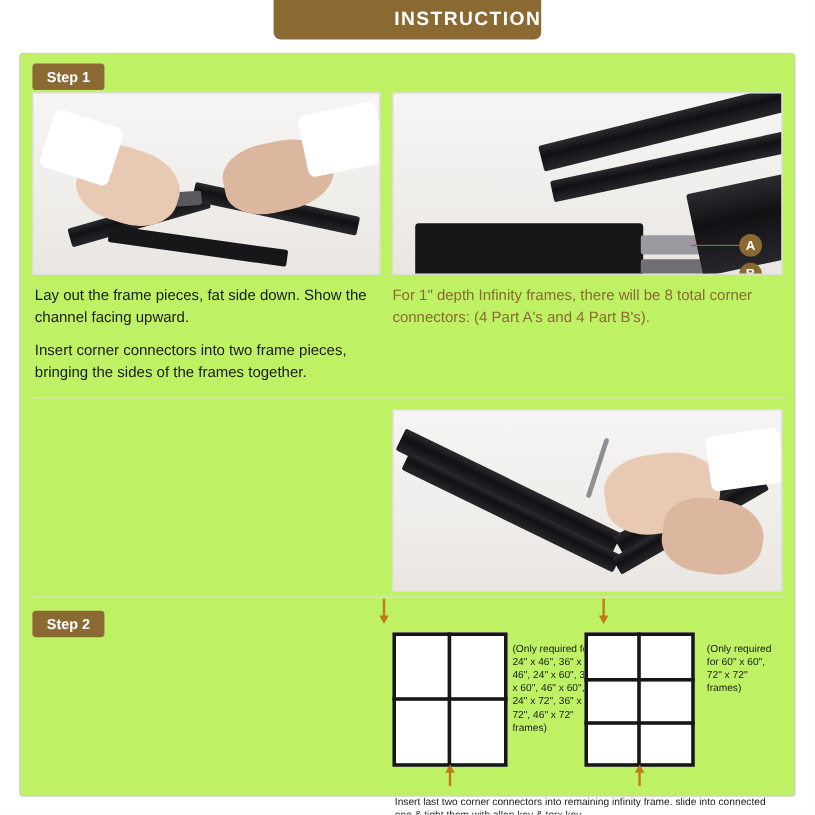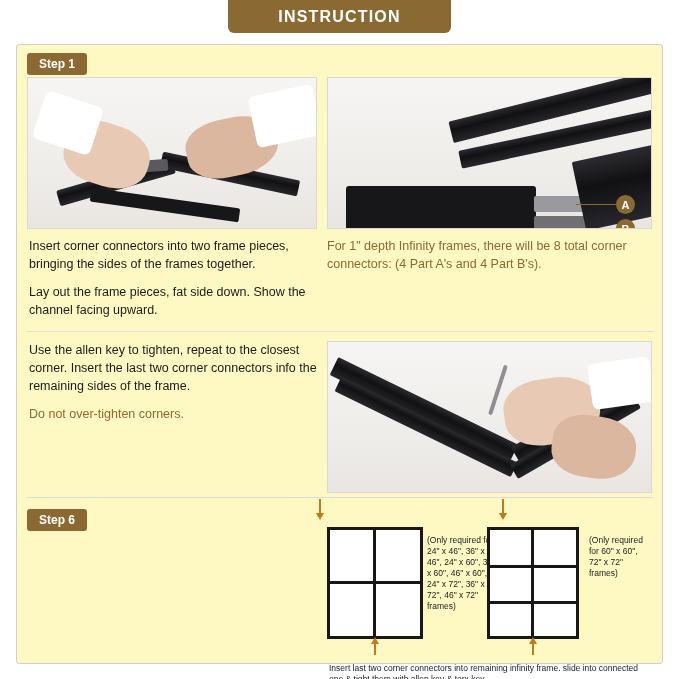--- a/index.html
+++ b/index.html
@@ -18,37 +18,37 @@
 
   
   .header-banner {
     position: absolute;
     left: 228px; top: 0px;
     width: 223px; height: 33px;
     background: #8a6a32;
     border-radius: 0 0 6px 6px;
     display: flex;
     align-items: center;
-    justify-content: center;
+    justify-content: flex-end;
   }
   .header-banner .title {
     color: #ffffff;
     font-size: 16px;
     font-weight: bold;
     letter-spacing: 1.2px;
   }
 
   
   .outer {
     position: absolute;
     left: 16px; top: 44px;
     width: 647px; height: 620px;
     border: 1px solid #cfcfcf;
     border-radius: 3px;
-    background: #fef9c3;
+    background: #bef264;
   }
 
   
   .step-tag {
     position: absolute;
     background: #8a6a32;
     color: #fff;
     font-size: 12px;
     font-weight: bold;
     padding: 4px 12px;
@@ -215,50 +215,46 @@
       <div class="bar" style="left:206px; top:138px; width:56px; height:14px; background:#6f6f74;"></div>
       <div class="bar sheen" style="left:250px; top:74px; width:90px; height:70px; transform: rotate(-12deg);"></div>
 
       <div class="leader" style="left:248px; top:126px; width:44px;"></div>
       <div class="leader" style="left:248px; top:150px; width:44px;"></div>
       <div class="callout" style="left:288px; top:117px;">A</div>
       <div class="callout" style="left:288px; top:141px;">B</div>
     </div>
 
     <div class="txt" id="text1">
+      <p>Lay out the frame pieces, fat side down. Show the channel facing upward.</p>
       <p>Insert corner connectors into two frame pieces, bringing the sides of the frames together.</p>
-      <p>Lay out the frame pieces, fat side down. Show the channel facing upward.</p>
     </div>
 
     <div class="txt" id="text2">
       <p class="brown">For 1" depth Infinity frames, there will be 8 total corner connectors: (4 Part A's and 4 Part B's).</p>
     </div>
 
     <div class="divider" id="div1"></div>
 
-    <div class="txt" id="text3">
-      <p>Use the allen key to tighten, repeat to the closest corner. Insert the last two corner connectors info the remaining sides of the frame.</p>
-      <p class="brown">Do not over-tighten corners.</p>
-    </div>
 
     <div class="photo" id="photo3">
       <div class="desk"></div>
       <div class="bar sheen" style="left:6px; top:14px; width:200px; height:20px; transform: rotate(26deg); transform-origin: left center;"></div>
       <div class="bar sheen" style="left:10px; top:34px; width:196px; height:16px; transform: rotate(26deg); transform-origin: left center;"></div>
       <div class="bar sheen" style="left:188px; top:104px; width:140px; height:20px; transform: rotate(-30deg); transform-origin: left center;"></div>
       <div class="bar sheen" style="left:186px; top:122px; width:142px; height:16px; transform: rotate(-30deg); transform-origin: left center;"></div>
       <div class="bar" style="left:168px; top:22px; width:4px; height:52px; background:#8e8e93; transform: rotate(18deg);"></div>
       <div class="hand" style="left:176px; top:36px; width:96px; height:66px; transform: rotate(-8deg);"></div>
       <div class="hand dark" style="left:224px; top:74px; width:84px; height:62px; transform: rotate(8deg);"></div>
       <div class="sleeve" style="left:262px; top:18px; width:62px; height:46px; transform: rotate(-8deg);"></div>
     </div>
 
     <div class="divider" id="div2"></div>
 
-    <div class="step-tag" id="step2-tag">Step 6</div>
+    <div class="step-tag" id="step2-tag">Step 2</div>
 
 
     <div class="s2-diagram">
 
       <div class="arrow-down" style="left:-11px; top:0px;"></div>
       <div class="arrow-stem" style="left:-8px; top:-14px; height:15px;"></div>
 
       <div class="frame-box" style="left:0px; top:14px; width:96px; height:112px;"></div>
       <div class="cross-h" style="left:0px; top:68px; width:96px;"></div>
       <div class="cross-v" style="left:46px; top:14px; height:112px;"></div>

